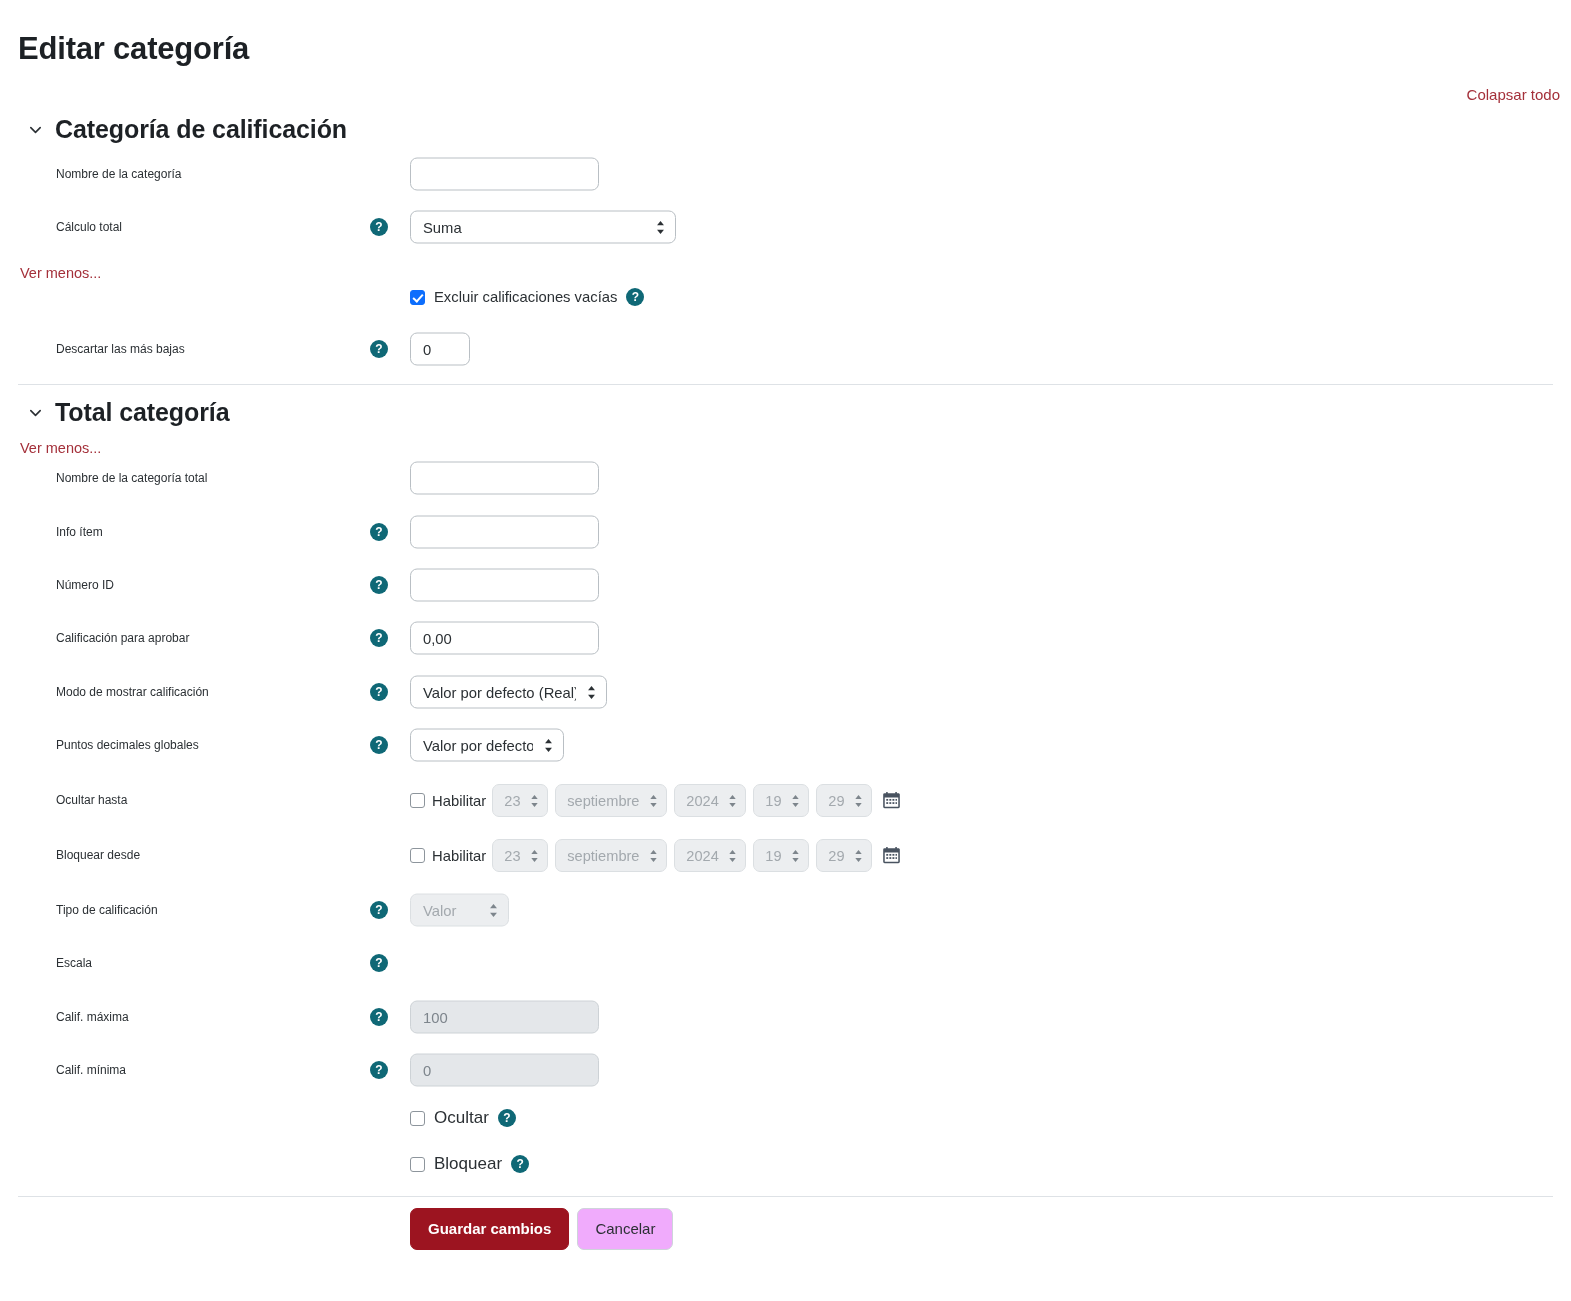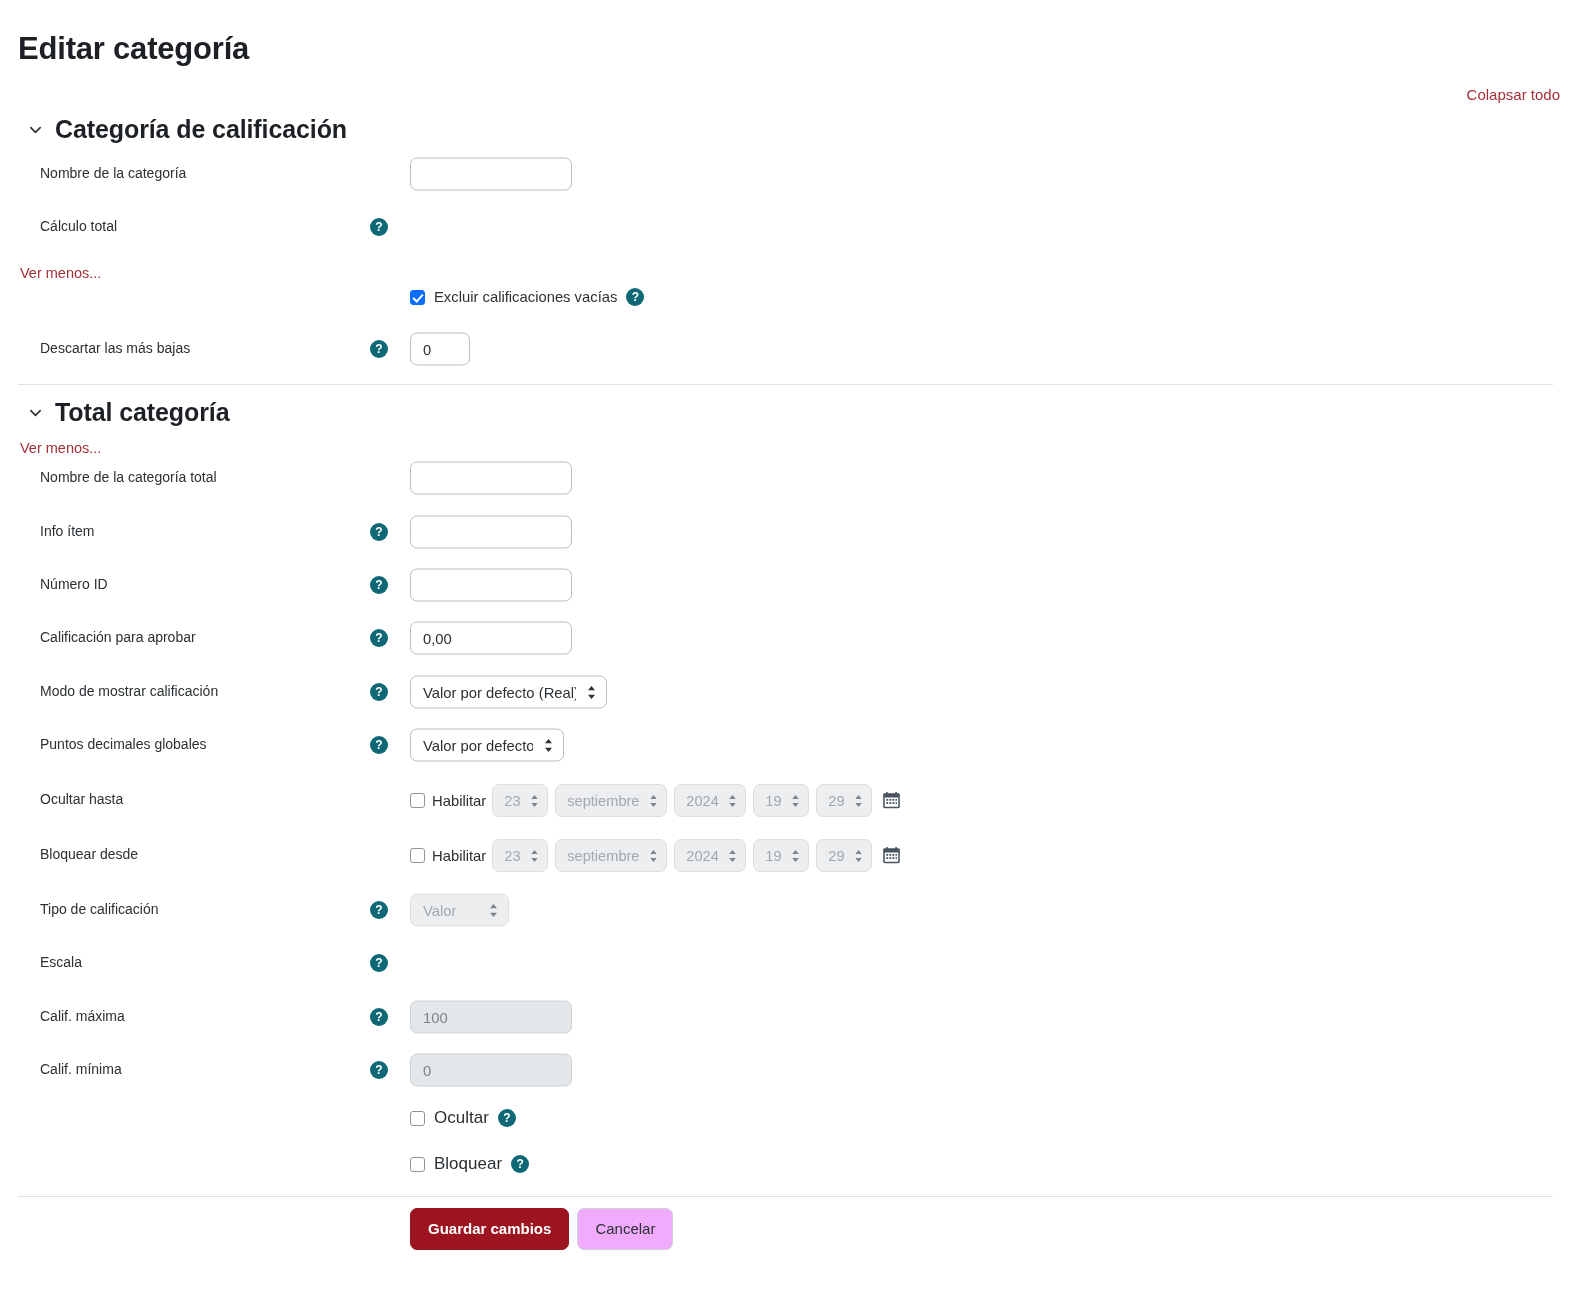--- a/index.html
+++ b/index.html
@@ -86,24 +86,24 @@
 
   
   .frow {
     position: absolute;
     left: 0;
     width: 1571px;
     height: 34px;
   }
   .flabel {
     position: absolute;
-    left: 40px;
+    left: 56px;
     top: 50%;
     transform: translateY(-50%);
-    font-size: 14px;
+    font-size: 12px;
     color: #2b3034;
     line-height: 1.25;
     white-space: nowrap;
   }
 
   
   .help {
     position: absolute;
     left: 370px;
     top: 50%;
@@ -133,21 +133,21 @@
     color: #2b3034;
     background: #ffffff;
     border: 1px solid #b9bfc4;
     border-radius: 7px;
     padding: 0 12px;
     height: 33px;
     outline: none;
   }
   .ctl::placeholder { color: #8a9298; }
 
-  input.text-w1 { width: 162px; }
+  input.text-w1 { width: 189px; }
   input.text-w0 { width: 60px; }
 
   select.ctl {
     -webkit-appearance: none;
     appearance: none;
     padding-right: 30px;
     cursor: pointer;
   }
   .selwrap {
     position: absolute;
@@ -332,20 +332,31 @@
 </div>
 
 <div class="frow" style="top:157px;">
   <span class="flabel">Nombre de la categoría</span>
   <input class="ctl text-w1" type="text" value="" style="">
 </div>
 
 <div class="frow" style="top:210px;">
   <span class="flabel">Cálculo total</span>
   <span class="help">?</span>
+  <span class="selwrap">
+    <select class="ctl" style="width:266px;">
+      <option>Suma</option>
+    </select>
+    <span class="arrows">
+      <svg viewBox="0 0 8 14" width="9" height="15" fill="currentColor">
+          <polygon points="4,1 7.2,5 0.8,5"></polygon>
+          <polygon points="4,13 7.2,9 0.8,9"></polygon>
+        </svg>
+    </span>
+  </span>
 </div>
 
 <a class="seemore" href="#" style="top:265px;">Ver menos...</a>
 
 <div class="checkrow" style="left:410px; top:288px;">
   <span class="cbx checked"></span>
   <span class="cbx-label">Excluir calificaciones vacías</span>
   <span class="help">?</span>
 </div>
 

